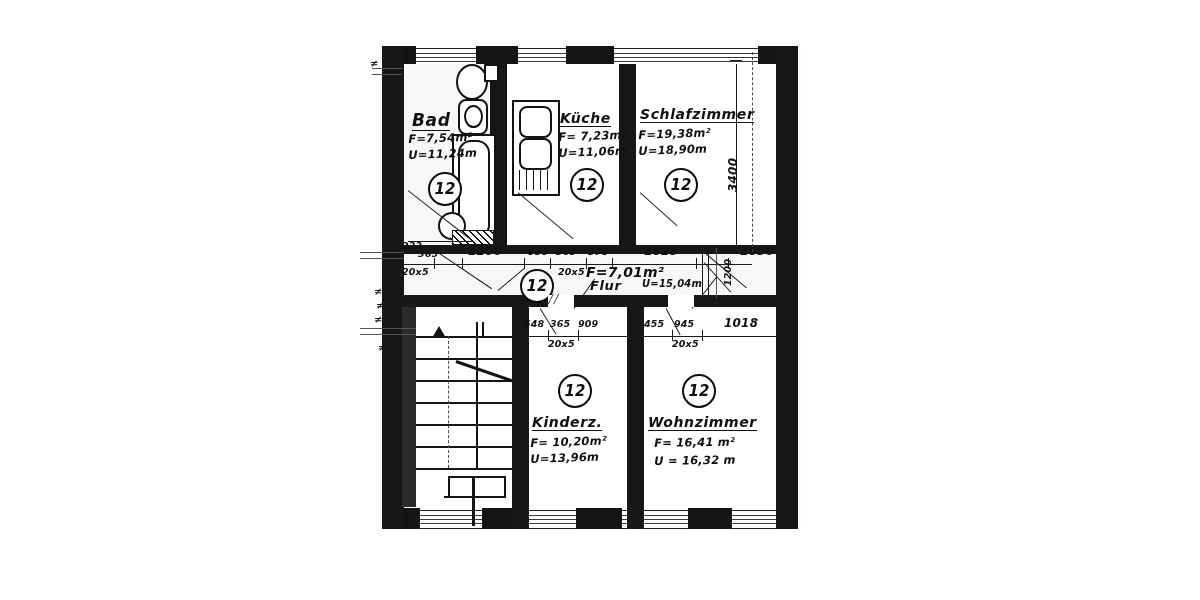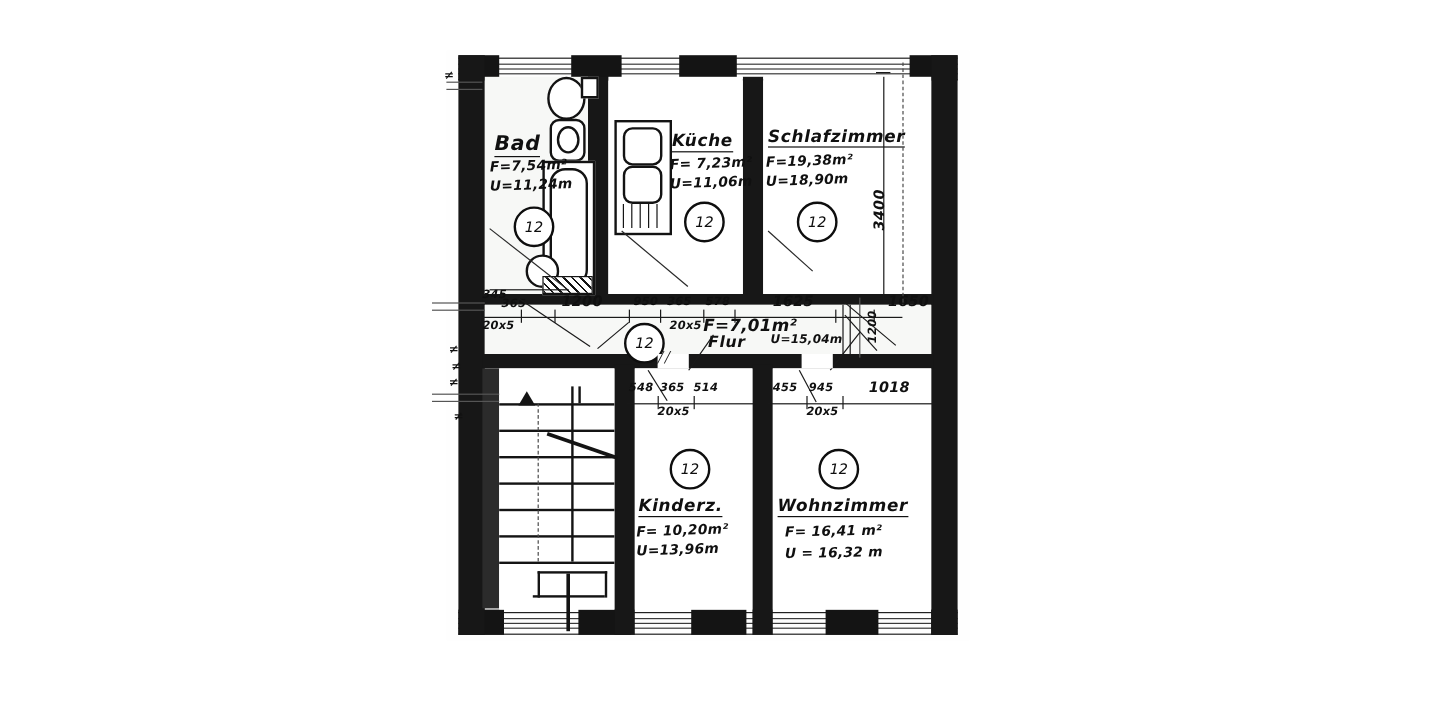--- a/index.html
+++ b/index.html
@@ -40,22 +40,22 @@
   .hand.val{font-size:11.5px;font-weight:600;}
   .hand.dim{font-size:12px;font-weight:600;font-style:italic;}
   .hand.sm{font-size:9.5px;font-weight:600;}
   .ul{border-bottom:1.6px solid #111;padding-bottom:0px;text-align:center;}
 
   
   .tag{
     position:absolute;width:30px;height:30px;border:2.1px solid #0e0e0e;
     border-radius:50%;
     display:flex;align-items:center;justify-content:center;
-    font-family:"DejaVu Sans",sans-serif;font-style:italic;font-weight:400;
-    font-size:12px;color:#0e0e0e;background:#fff;
+    font-family:"DejaVu Sans",sans-serif;font-style:italic;font-weight:700;
+    font-size:15px;color:#0e0e0e;background:#fff;
   }
 
   
   .fx{position:absolute;border:2px solid #131313;background:#fff;}
   .fx.r{border-radius:8px;}
   .fx.o{border-radius:50%;}
   .hatch{
     position:absolute;border:1.6px solid #141414;background:#fff;
     background-image:repeating-linear-gradient(45deg,#141414 0 1.4px,transparent 1.4px 5px);
   }
@@ -215,21 +215,21 @@
     <div class="tick" style="left:28px;top:216px;"></div>
     <div class="tick" style="left:62px;top:216px;"></div>
     <div class="tick" style="left:90px;top:216px;"></div>
     <div class="tick" style="left:152px;top:216px;"></div>
     <div class="tick" style="left:178px;top:216px;"></div>
     <div class="tick" style="left:214px;top:216px;"></div>
     <div class="tick" style="left:240px;top:216px;"></div>
     <div class="tick" style="left:324px;top:216px;"></div>
     <div class="tick" style="left:356px;top:216px;"></div>
 
-    <div class="hand sm" style="left:30px;top:198px;">345</div>
+    <div class="hand sm" style="left:30px;top:198px;">233</div>
     <div class="hand sm" style="left:46px;top:206px;">365</div>
     <div class="hand sm" style="left:30px;top:224px;">20x5</div>
     <div class="hand dim" style="left:96px;top:202px;">1200</div>
     <div class="hand sm" style="left:156px;top:204px;">950</div>
     <div class="hand sm" style="left:184px;top:204px;">365</div>
     <div class="hand sm" style="left:216px;top:204px;">578</div>
     <div class="hand sm" style="left:186px;top:224px;">20x5</div>
     <div class="hand dim" style="left:272px;top:202px;">1625</div>
     <div class="hand dim" style="left:368px;top:202px;">1650</div>
 
@@ -238,21 +238,21 @@
 
     <div class="dl" style="left:150px;top:294px;width:106px;"></div>
     <div class="dl" style="left:268px;top:294px;width:140px;"></div>
     <div class="tick" style="left:176px;top:288px;"></div>
     <div class="tick" style="left:206px;top:288px;"></div>
     <div class="tick" style="left:300px;top:288px;"></div>
     <div class="tick" style="left:330px;top:288px;"></div>
 
     <div class="hand sm" style="left:152px;top:276px;">548</div>
     <div class="hand sm" style="left:178px;top:276px;">365</div>
-    <div class="hand sm" style="left:206px;top:276px;">514</div>
+    <div class="hand sm" style="left:206px;top:276px;">909</div>
     <div class="hand sm" style="left:176px;top:296px;">20x5</div>
     <div class="hand sm" style="left:272px;top:276px;">455</div>
     <div class="hand sm" style="left:302px;top:276px;">945</div>
     <div class="hand sm" style="left:300px;top:296px;">20x5</div>
     <div class="hand dim" style="left:352px;top:274px;">1018</div>
 
     <div class="leader" style="left:168px;top:266px;width:30px;transform:rotate(58deg);"></div>
     <div class="leader" style="left:202px;top:266px;width:36px;transform:rotate(-55deg);"></div>
     <div class="leader" style="left:294px;top:266px;width:30px;transform:rotate(62deg);"></div>
     <div class="leader" style="left:320px;top:266px;width:40px;transform:rotate(-52deg);"></div>

